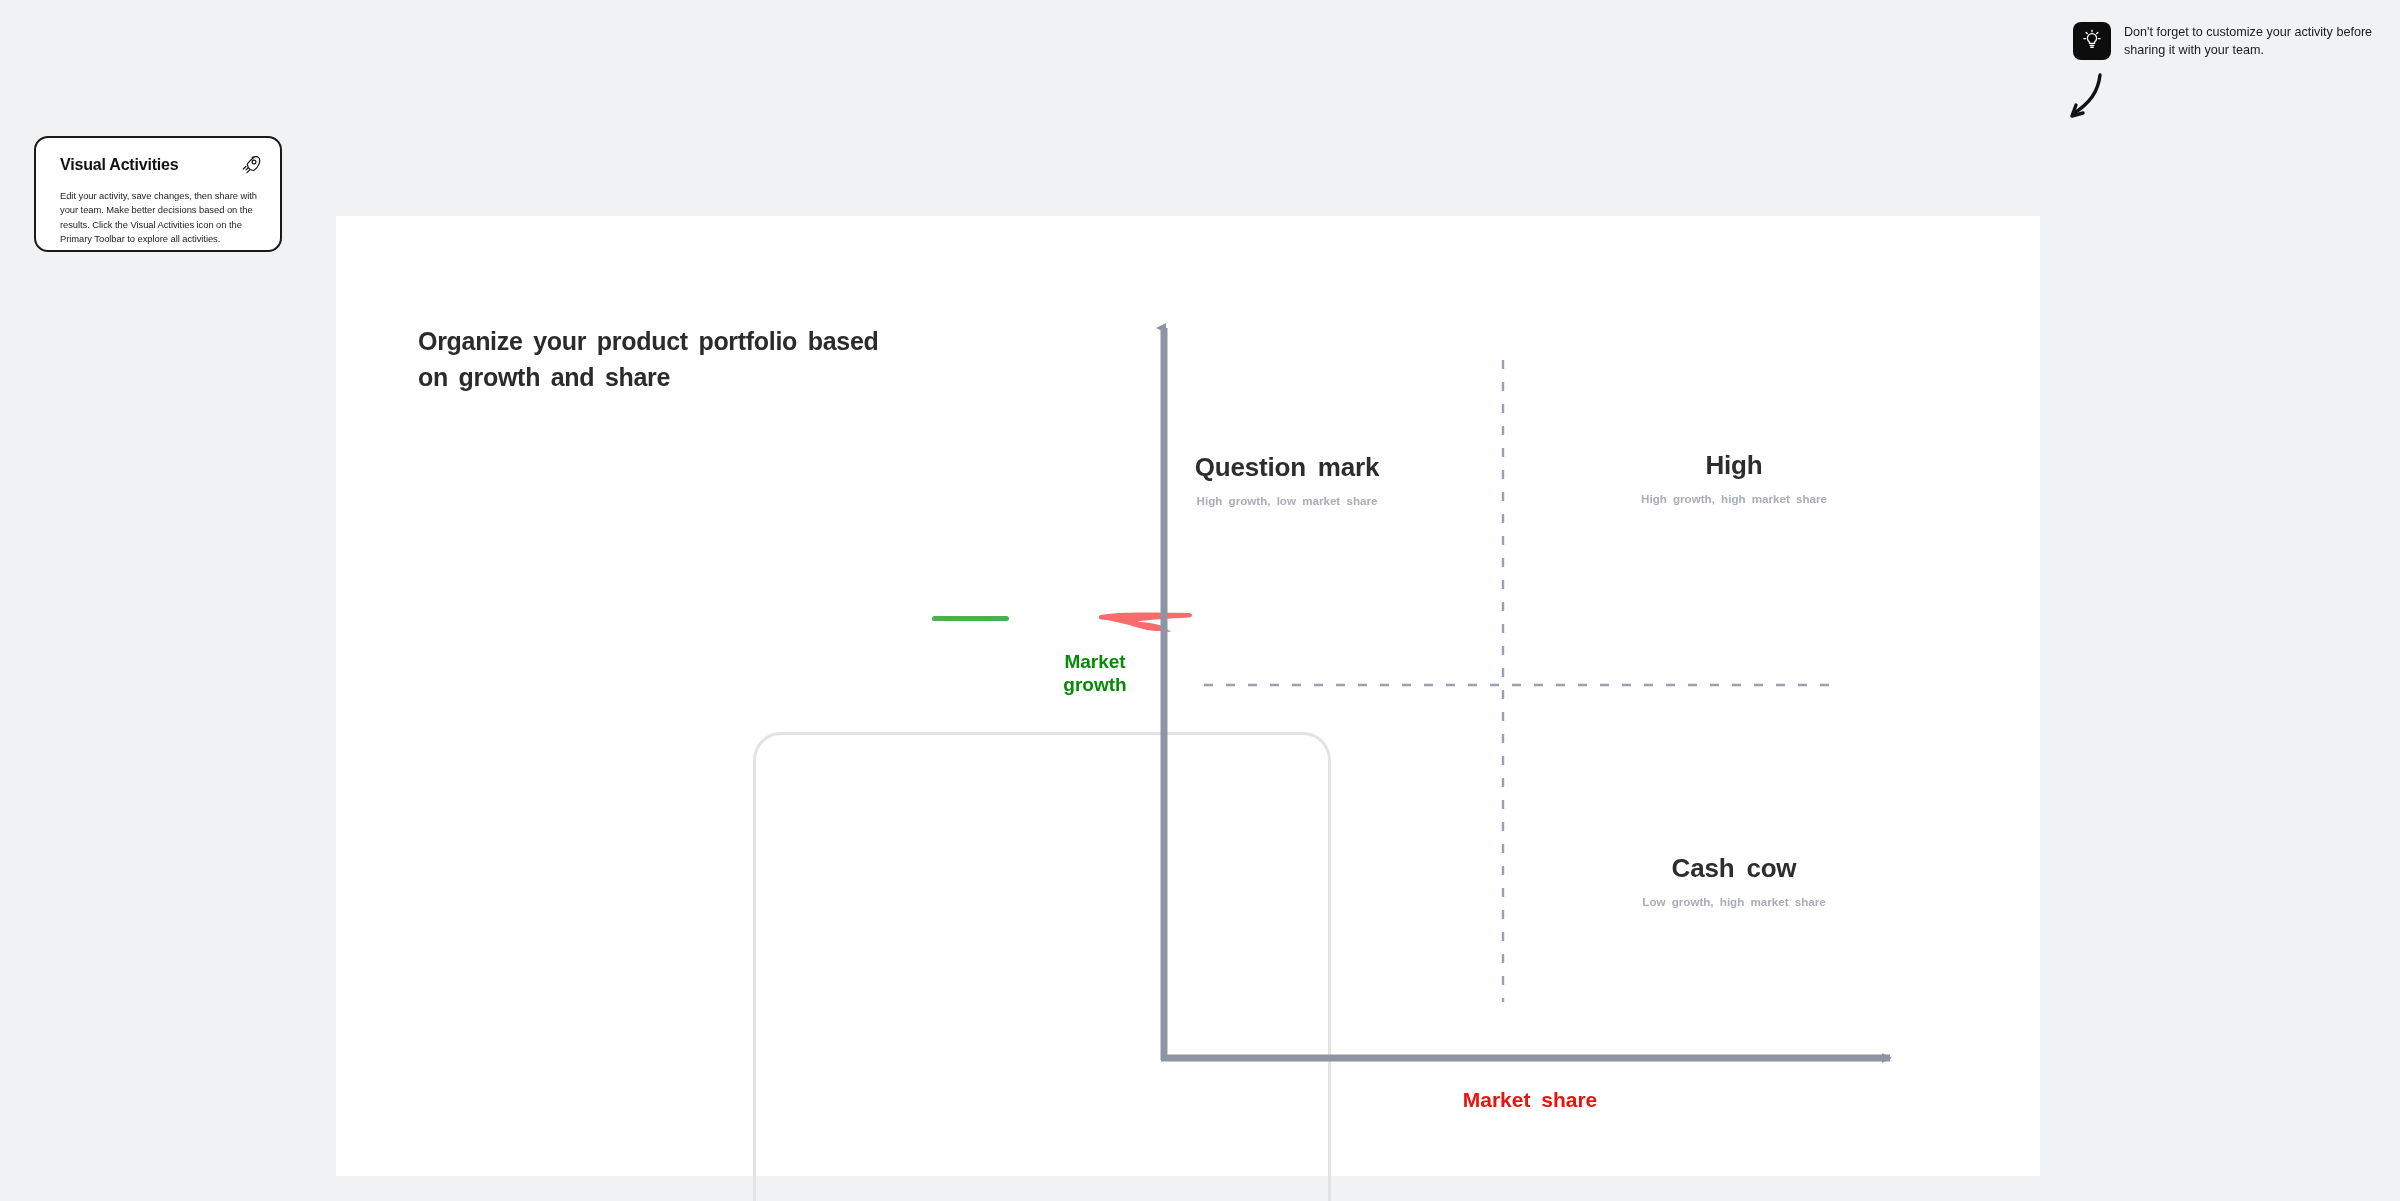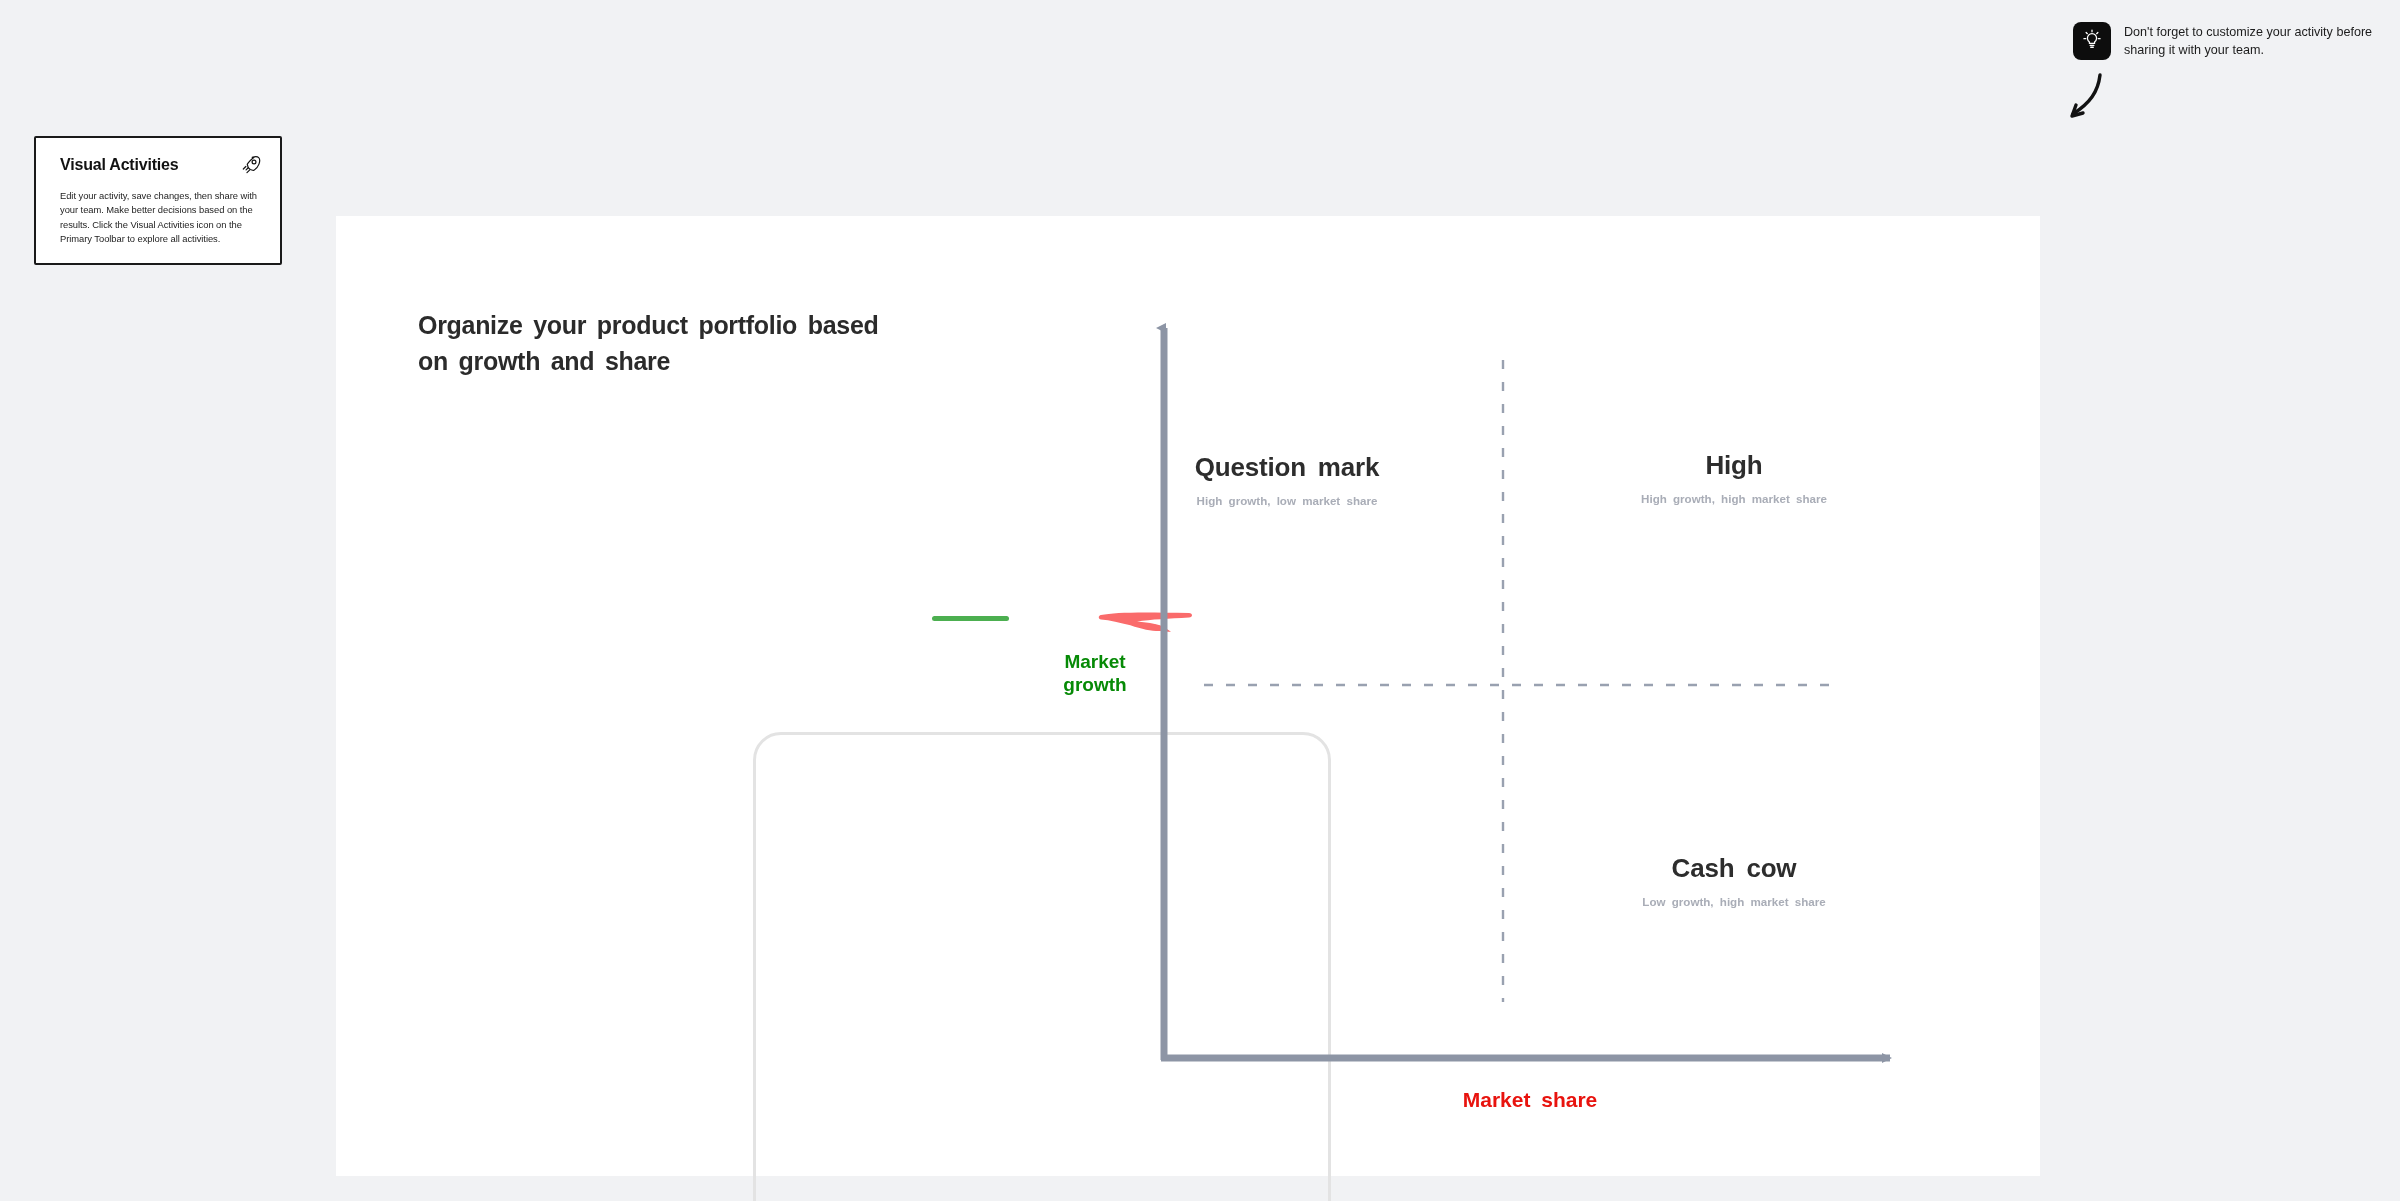--- a/index.html
+++ b/index.html
@@ -7,24 +7,24 @@
     width: 2400px; height: 1201px;
     background: #f1f2f4;
     font-family: "Liberation Sans", sans-serif;
     overflow: hidden;
   }
   .app { position: relative; width: 2400px; height: 1201px; }
 
   
   .va-card {
     position: absolute; left: 34px; top: 136px;
-    width: 248px; height: 129px;
+    width: 248px; height: 116px;
     background: #ffffff;
     border: 2px solid #1a1a1a;
-    border-radius: 2px;
+    border-radius: 14px;
     padding: 18px 18px 14px 24px;
   }
   .va-head {
     display: flex; align-items: flex-start;
     justify-content: space-between; gap: 8px;
   }
   .va-title {
     font-size: 16px; font-weight: 700; color: #121212;
     letter-spacing: -0.2px; line-height: 1.1;
   }
@@ -54,21 +54,21 @@
 
   
   .canvas {
     position: absolute; left: 336px; top: 216px;
     width: 1704px; height: 960px;
     background: #ffffff;
   }
 
   
   .headline {
-    position: absolute; left: 82px; top: 92px;
+    position: absolute; left: 82px; top: 108px;
     width: 500px;
     font-size: 25px; font-weight: 700; line-height: 1.42;
     color: #2b2b2b; letter-spacing: -0.3px;
     word-spacing: 4px;
   }
   .deco-green {
     position: absolute; left: 596px; top: 400px;
     width: 77px; height: 5px; border-radius: 3px;
     background: #4caf50;
   }

